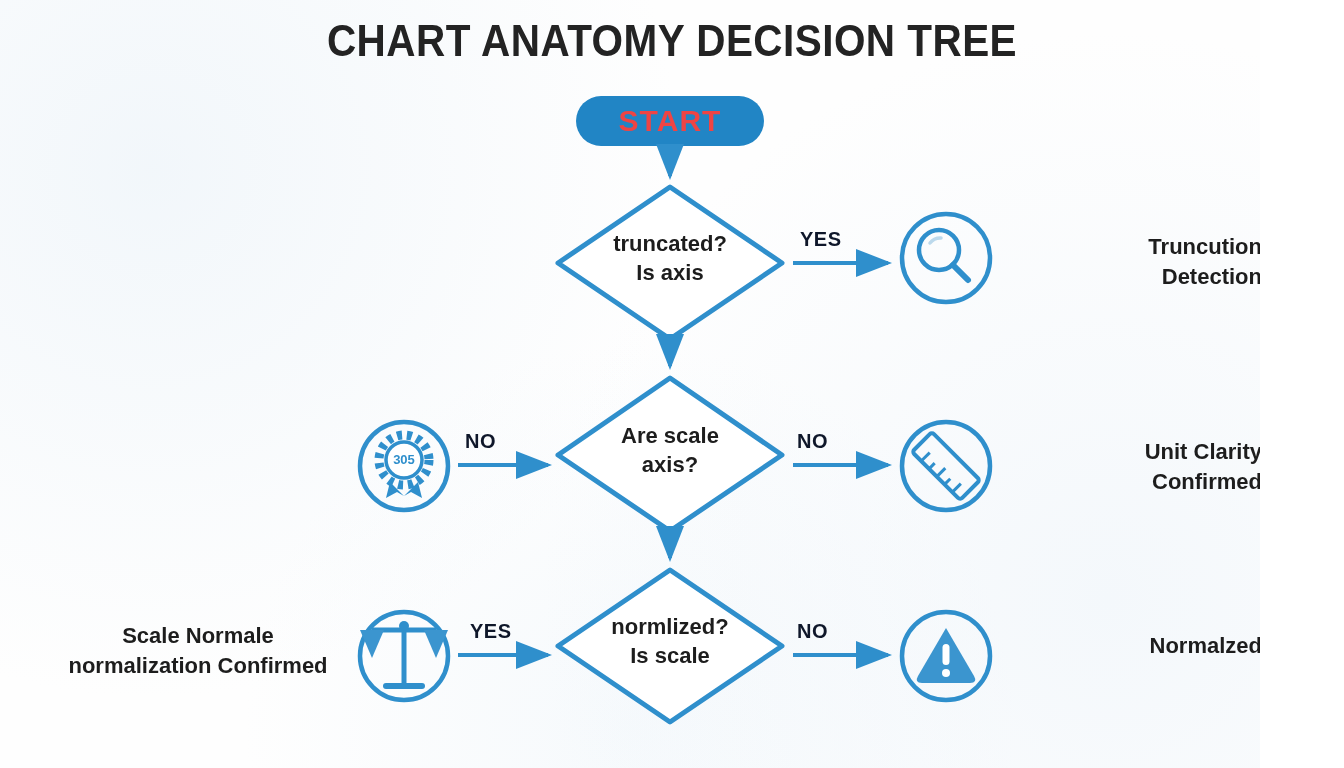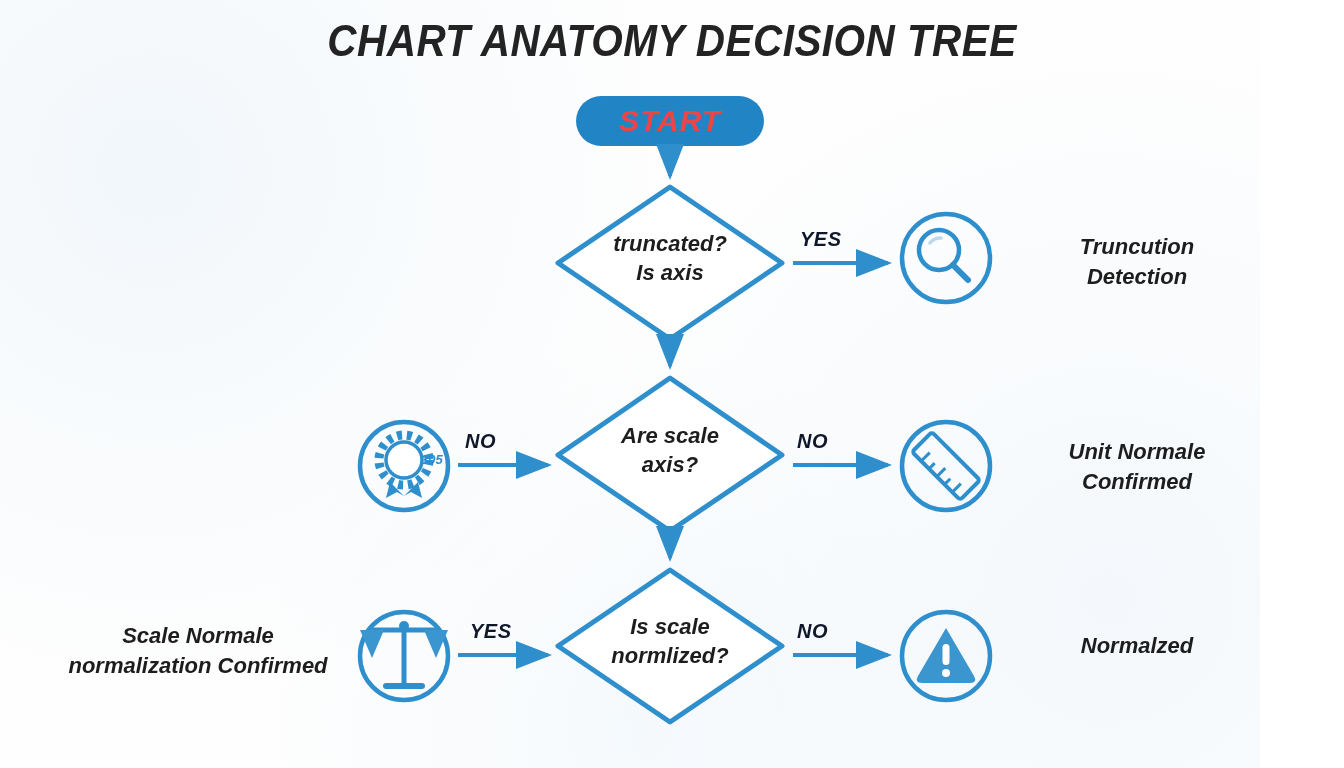--- a/index.html
+++ b/index.html
@@ -10,21 +10,20 @@
   }
   body {
     font-family: "Liberation Sans", sans-serif;
   }
   #canvas {
     position: relative;
     width: 1260px;
     height: 768px;
     background: #fdfdfd;
     overflow: hidden;
-    font-style: italic;
   }
   
   #bg-texture {
     position: absolute;
     inset: 0;
     background:
       radial-gradient(circle at 12% 22%, rgba(232,241,248,0.55) 0%, rgba(255,255,255,0) 42%),
       radial-gradient(circle at 88% 78%, rgba(234,242,249,0.5) 0%, rgba(255,255,255,0) 45%),
       radial-gradient(circle at 50% 95%, rgba(236,244,250,0.45) 0%, rgba(255,255,255,0) 40%),
       #fefefe;
@@ -71,40 +70,40 @@
     color: #1d1d1d;
     line-height: 1.3;
   }
   .outcome-label {
     position: absolute;
     width: 250px;
     font-size: 22px;
     font-weight: bold;
     color: #1d1d1d;
     line-height: 1.35;
-    text-align: center;
+    text-align: right;
   }
   .outcome-label.left-side {
     text-align: center;
   }
   .edge-label {
     position: absolute;
     font-size: 20px;
     font-weight: bold;
     color: #0f172a;
     letter-spacing: 0.5px;
     text-align: left;
   }
   .badge-number {
     position: absolute;
     font-size: 13px;
     font-weight: bold;
     color: #2f8fcc;
+    text-align: center;
     width: 40px;
-    padding-left: 37px;
   }
 </style>
 </head>
 <body>
 
 <div id="canvas">
 
   <div id="bg-texture"></div>
 
   <svg id="diagram-svg" width="1344" height="768" viewBox="0 0 1344 768">
@@ -193,37 +192,37 @@
     <div>truncated?</div>
     <div>Is axis</div>
   </div>
 
   <div class="diamond-label" style="left:555px; top:422px;">
     <div>Are scale</div>
     <div>axis?</div>
   </div>
 
   <div class="diamond-label" style="left:555px; top:613px;">
+    <div>normlized?</div>
     <div>Is scale</div>
-    <div>normlized?</div>
   </div>
 
   <div class="edge-label" style="left:800px; top:228px; width:80px;">YES</div>
   <div class="edge-label" style="left:465px; top:430px; width:80px;">NO</div>
   <div class="edge-label" style="left:797px; top:430px; width:80px;">NO</div>
   <div class="edge-label" style="left:470px; top:620px; width:80px;">YES</div>
   <div class="edge-label" style="left:797px; top:620px; width:80px;">NO</div>
 
   <div class="outcome-label" style="left:1012px; top:232px;">
     <div>Truncution</div>
     <div>Detection</div>
   </div>
 
   <div class="outcome-label" style="left:1012px; top:437px;">
-    <div>Unit Normale</div>
+    <div>Unit Clarity</div>
     <div>Confirmed</div>
   </div>
 
   <div class="outcome-label" style="left:1012px; top:631px;">
     <div>Normalzed</div>
   </div>
 
   <div class="badge-number" style="left:384px; top:452px;">305</div>
 
   <div class="outcome-label left-side" style="left:52px; top:621px; width:292px;">

